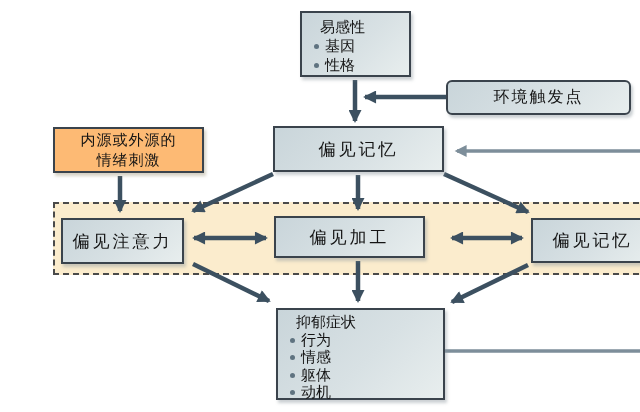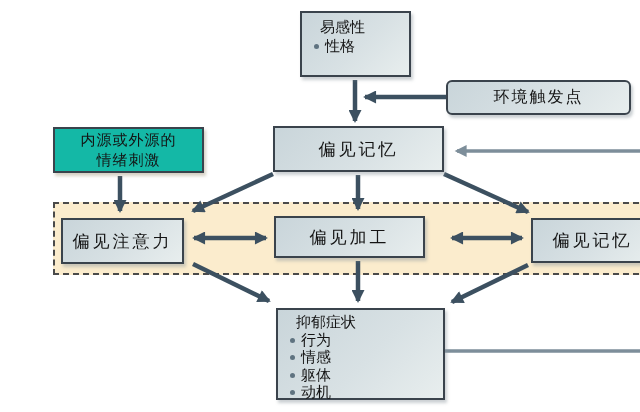--- a/index.html
+++ b/index.html
@@ -11,21 +11,21 @@
   .band{
     position:absolute;left:12px;top:202px;width:606px;height:73px;
     background:#fbeccd;border:2px dashed #4a4a4a;z-index:1;box-sizing:border-box;
   }
   .node{
     position:absolute;box-sizing:border-box;z-index:3;
     border:2px solid #3a434c;
     background:linear-gradient(135deg,#c9d5da 0%,#d8e1e4 55%,#e8eeee 100%);
     box-shadow:2px 3px 3px rgba(140,150,158,0.45);
   }
-  .node.yellow{background:#14b8a6;box-shadow:2px 3px 3px rgba(150,140,110,0.4);}
+  .node.yellow{background:#fdba74;box-shadow:2px 3px 3px rgba(150,140,110,0.4);}
   .label-node{display:flex;align-items:center;justify-content:center;
     font-size:17px;letter-spacing:3px;white-space:nowrap;}
   .label-node.small{font-size:16px;letter-spacing:2px;border-radius:6px;}
   .list-node{padding:5px 8px 4px 10px;font-size:15px;line-height:19px;}
   .list-node .title{margin-left:8px;}
   .bullet-row{display:flex;align-items:center;}
   .dot{display:inline-block;width:5px;height:5px;border-radius:50%;
     background:#5f7380;margin:0 6px 0 2px;flex:0 0 auto;}
   .two-line{display:flex;flex-direction:column;align-items:center;justify-content:center;
     font-size:15px;line-height:20px;letter-spacing:1px;}
@@ -68,20 +68,24 @@
       <line x1="153" y1="238" x2="225" y2="238" marker-start="url(#md)" marker-end="url(#md)"></line>
       <line x1="411" y1="238" x2="481" y2="238" marker-start="url(#md)" marker-end="url(#md)"></line>
     </g>
     <path d="M 402 351 L 612 351 Q 628 351 628 335 L 628 167 Q 628 151 612 151 L 416 151" stroke="#7d8e9a" stroke-width="3.5" fill="none" marker-end="url(#ml)"></path>
   </svg>
 
   <div id="node-vulnerability" class="node list-node">
     <div class="title">易感性</div>
     <div class="bullet-row">
       <span class="dot"></span>
+      <span>基因</span>
+    </div>
+    <div class="bullet-row">
+      <span class="dot"></span>
       <span>性格</span>
     </div>
   </div>
 
   <div id="node-environment" class="node label-node small">
     <span>环境触发点</span>
   </div>
 
   <div id="node-stimulus" class="node yellow two-line">
     <span>内源或外源的</span>

